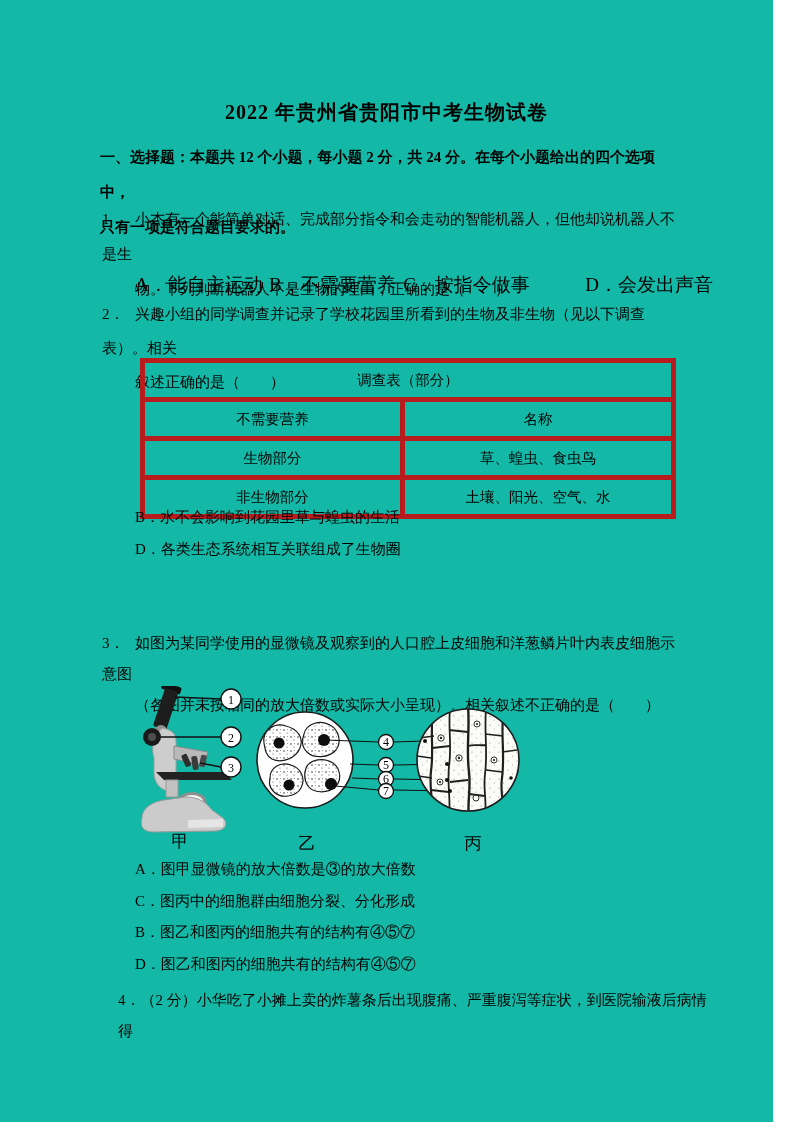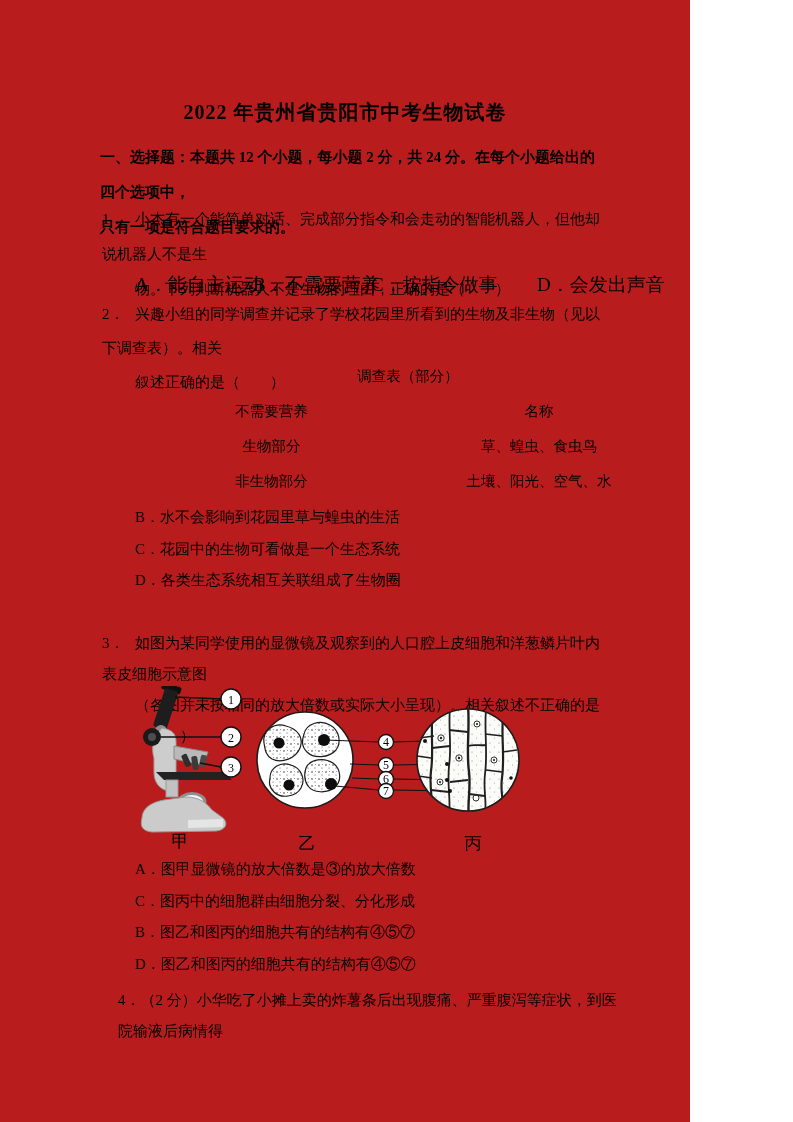--- a/index.html
+++ b/index.html
@@ -1,19 +1,19 @@
 <!DOCTYPE html>
 <html><head>
 <meta charset="utf-8">
 <style>
   html,body{margin:0;padding:0;background:#ffffff;}
   .page{
     position:relative;
-    width:690px;height:1122px;
-    background:#b91c1c;
+    width:773px;height:1122px;
+    background:#14b8a6;
     font-family:"Liberation Serif","DejaVu Serif",serif;
     color:#000;
     overflow:hidden;
   }
   .abs{position:absolute;}
   .doc-title{
     left:0;right:0;top:99px;
     text-align:center;
     font-size:20px;font-weight:bold;
     letter-spacing:1px;
@@ -30,21 +30,21 @@
   .q1opts{left:135px;right:60px;top:270px;line-height:30px;font-size:19px;display:flex;justify-content:space-between;}
   .q1opts span{display:inline-block;width:118px;white-space:nowrap;}
   .q1opts span:last-child{width:auto;margin-left:48px;}
   .q2{left:102px;right:90px;top:297px;line-height:34px;}
   .survey{
     left:140px;top:358px;width:536px;
     border-collapse:collapse;
     font-size:14.5px;
   }
   .survey td{
-    border:1px solid #b91c1c;
+    border:5px solid #b91c1c;
     height:34px;
     text-align:center;
     vertical-align:middle;
     padding:0 4px;
   }
   .survey .c1{width:49%;}
   .opts4{left:135px;right:60px;font-size:15px;line-height:31.5px;}
   .q2opts{top:502px;}
   .q3{left:102px;right:90px;top:628px;line-height:31px;}
   .q3opts{top:854px;}
@@ -97,21 +97,20 @@
       </tr>
       <tr>
         <td class="c1">非生物部分</td>
         <td>土壤、阳光、空气、水</td>
       </tr>
     </tbody>
   </table>
 
   <div class="abs opts4 q2opts">
     <div>B．水不会影响到花园里草与蝗虫的生活</div>
-    <div>C．花园中的生物可看做是一个生态系统</div>
     <div>D．各类生态系统相互关联组成了生物圈</div>
   </div>
 
   <div class="abs q q3">
     <div><span class="qnum">3．</span><span>如图为某同学使用的显微镜及观察到的人口腔上皮细胞和洋葱鳞片叶内表皮细胞示意图</span></div>
     <div class="l2">（各图并未按相同的放大倍数或实际大小呈现）。相关叙述不正确的是（　　）</div>
   </div>
 
   <svg class="abs fig" width="404" height="172" viewBox="0 0 404 172" xmlns="http://www.w3.org/2000/svg">
     <defs>

